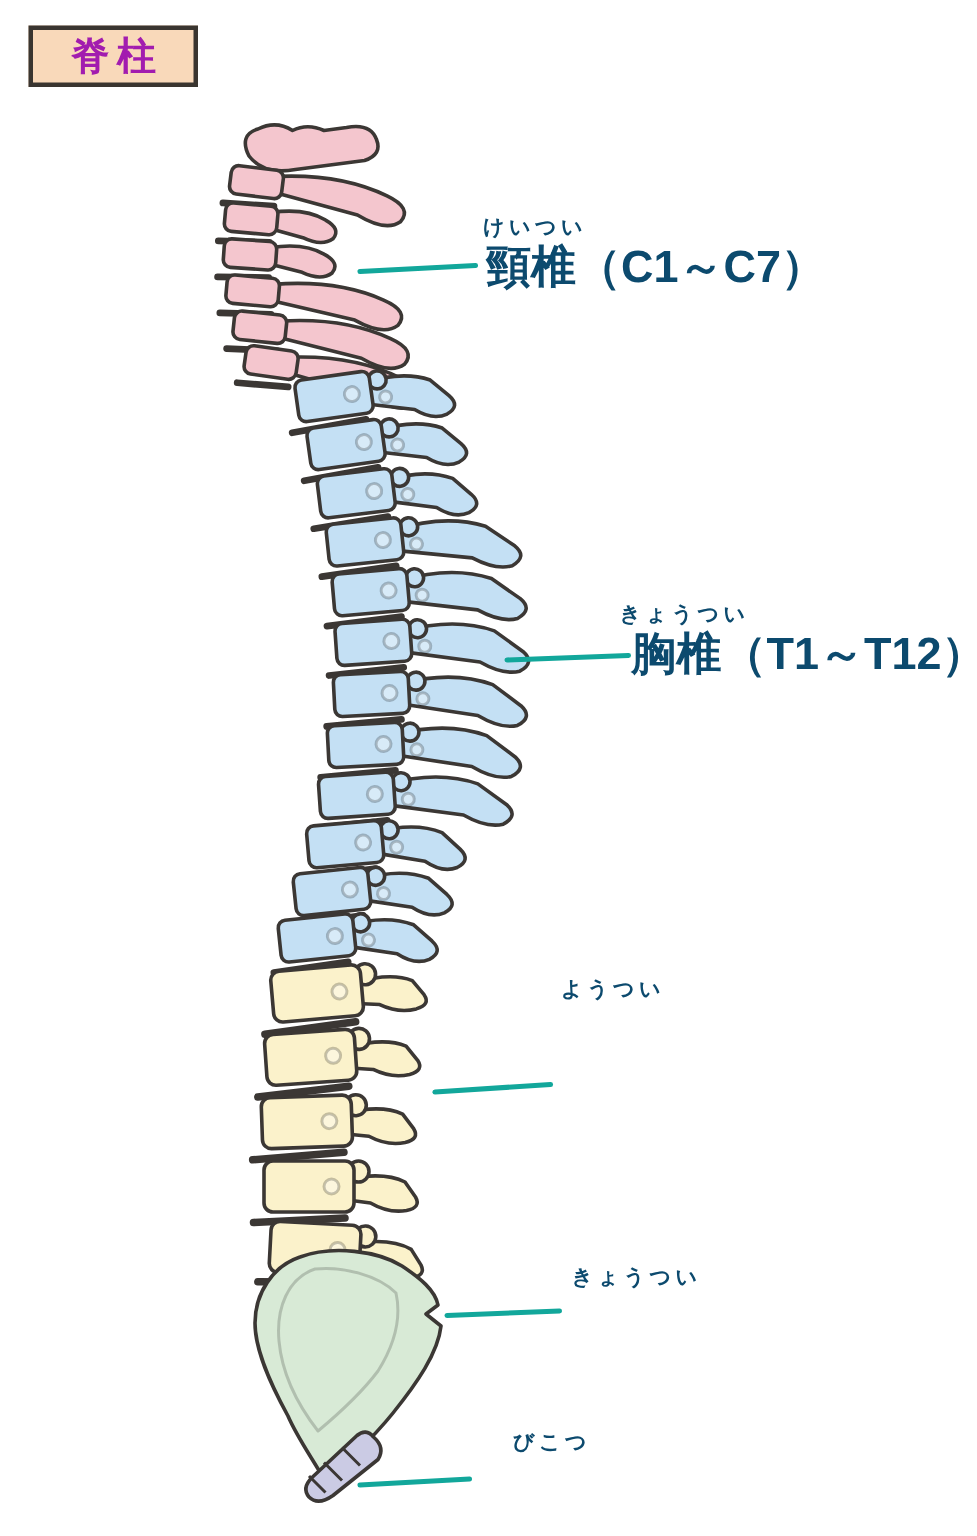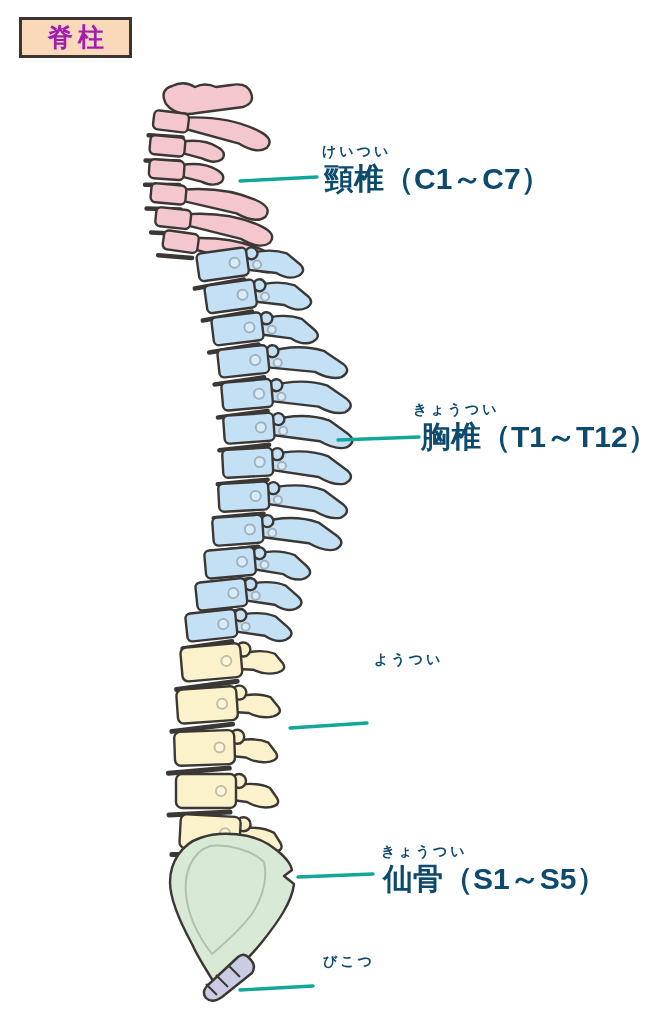--- a/index.html
+++ b/index.html
@@ -16,21 +16,21 @@
   .spine-label .main{display:block;font-size:30px;font-weight:700;
                      line-height:33px;margin-top:1px;color:#0c4a6e;}
   #label-cervical{left:324px;top:141px;}
   #label-cervical .furigana{margin-left:-2px;}
   #label-thoracic{left:421px;top:399px;}
   #label-thoracic .furigana{margin-left:-8px;}
   #label-lumbar{left:374px;top:649px;}
   #label-sacrum{left:383px;top:841px;}
   #label-sacrum .furigana{margin-left:-2px;}
   #label-coccyx{left:322px;top:951px;}
-  #label-coccyx .furigana{margin-left:1px;}
+  #label-coccyx .furigana{margin-left:20px;}
 </style>
 </head>
 <body>
 
 <div id="stage">
 
   <svg id="spine-svg" viewBox="0 0 651 1024" xmlns="http://www.w3.org/2000/svg">
     <defs>
 
       <g id="v-cerv-s">
@@ -140,19 +140,18 @@
   </div>
   <div class="spine-label" id="label-thoracic">
     <span class="furigana">きょうつい</span>
     <span class="main">胸椎（T1～T12）</span>
   </div>
   <div class="spine-label" id="label-lumbar">
     <span class="furigana">ようつい</span>
   </div>
   <div class="spine-label" id="label-sacrum">
     <span class="furigana">きょうつい</span>
-    <span class="main">仙骨（S1～S5）</span>
   </div>
   <div class="spine-label" id="label-coccyx">
     <span class="furigana">びこつ</span>
   </div>
 
 </div>
 
 </body></html>

